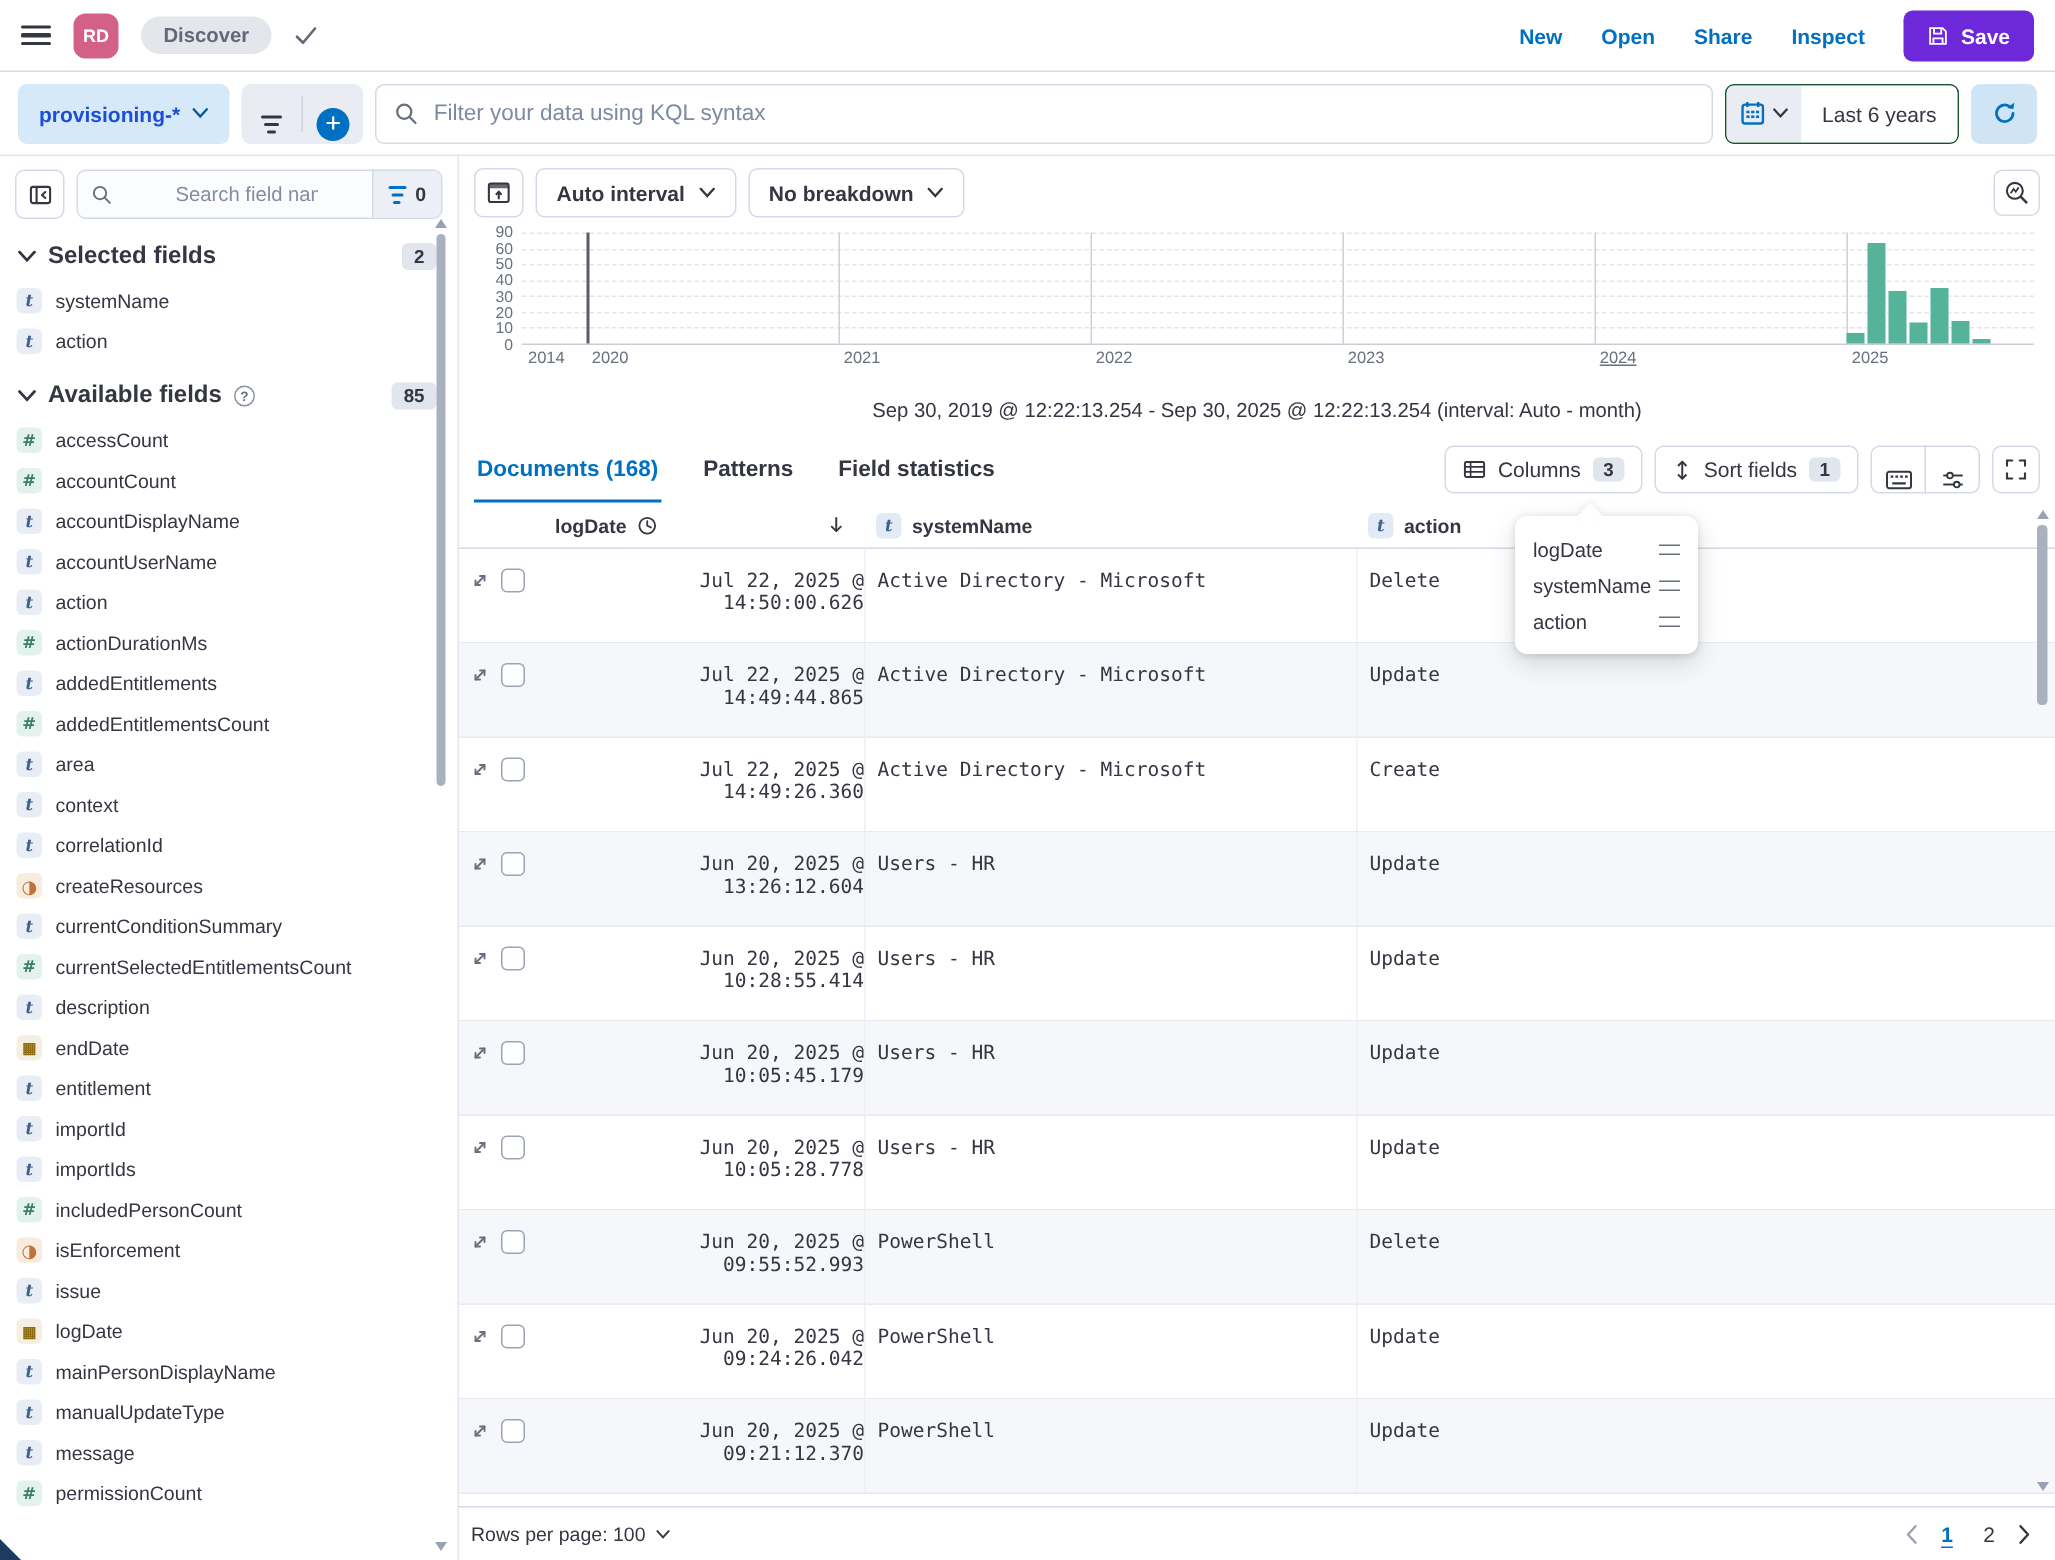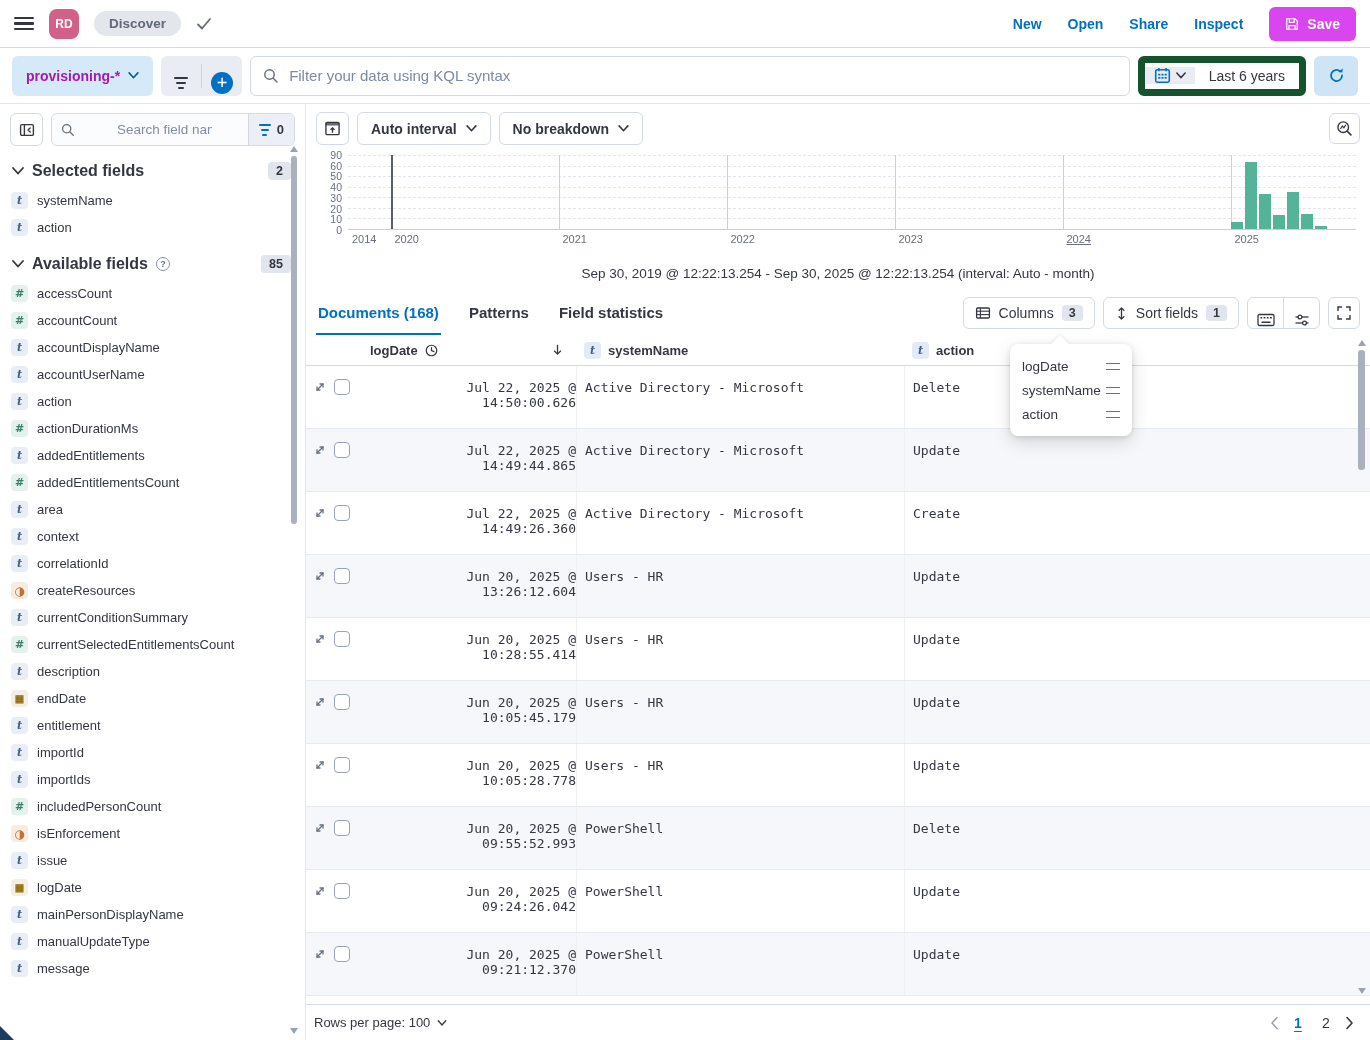--- a/index.html
+++ b/index.html
@@ -11,41 +11,41 @@
     border-bottom:1px solid #d3dae6; background:#fff; }
   .topbar-left { display:flex; align-items:center; gap:15px; }
   .hamburger { width:20px; height:14px; display:flex; flex-direction:column; justify-content:space-between; cursor:pointer; }
   .hamburger span { height:2.4px; background:#343741; border-radius:1px; }
   .avatar { width:30px; height:30px; border-radius:8px; background:#d36086; color:#fff;
     font-size:12px; font-weight:bold; display:flex; align-items:center; justify-content:center; }
   .crumb-chip { background:#e3e6eb; color:#62687a; font-size:13.5px; font-weight:600;
     padding:5px 15px; border-radius:13px; }
   .topbar-right { margin-left:auto; display:flex; align-items:center; gap:26px; }
   .nav-link { color:#0071c2; font-size:14px; font-weight:600; cursor:pointer; }
-  .save-btn { background:#d946ef; color:#fff; border:none; border-radius:6px; height:34px;
+  .save-btn { background:#6d28d9; color:#fff; border:none; border-radius:6px; height:34px;
     padding:0 16px; font-size:14px; font-weight:600; display:flex; align-items:center; gap:8px; cursor:pointer; }
 
   
   .querybar { height:56px; display:flex; align-items:center; gap:8px; padding:0 12px;
     border-bottom:1px solid #e3e6ec; background:#fff; }
-  .dataview-btn { background:#d6e9f9; color:#a21caf; font-weight:600; font-size:14px;
+  .dataview-btn { background:#d6e9f9; color:#1d4ed8; font-weight:600; font-size:14px;
     height:40px; border:none; border-radius:6px; padding:0 14px; display:flex; align-items:center; gap:8px; cursor:pointer; }
   .filter-group { height:40px; background:#e9edf3; border-radius:6px; display:flex; align-items:center; }
   .filter-group .cell { width:40px; height:40px; display:flex; align-items:center; justify-content:center; cursor:pointer; }
   .filter-group .divider { width:1px; height:24px; background:#cfd6e0; }
   .flines { display:flex; flex-direction:column; gap:3px; align-items:center; }
   .flines i { display:block; height:2px; background:#343741; border-radius:1px; }
   .flines i:nth-child(1){width:14px} .flines i:nth-child(2){width:10px} .flines i:nth-child(3){width:6px}
   .plus-circle { width:22px; height:22px; border-radius:50%; background:#0071c2; color:#fff;
     font-size:17px; line-height:20px; text-align:center; font-weight:500; }
   .kql { flex:1; height:40px; border:1px solid #d3dae6; border-radius:6px; background:#fff;
     display:flex; align-items:center; padding:0 12px; gap:10px; }
   .kql input { border:none; outline:none; flex:1; font-size:15px; color:#343741; background:transparent; font-family:inherit; }
   .kql input::placeholder { color:#7d8aa0; }
-  .datepicker { height:40px; border:7px solid #14532d; border-radius:6px; display:flex; overflow:hidden;align-items:center; }
+  .datepicker { height:40px; border:1px solid #14532d; border-radius:6px; display:flex; overflow:hidden; }
   .datepicker .cal-seg { background:#e9edf3; display:flex; align-items:center; gap:5px; padding:0 9px; cursor:pointer; }
   .datepicker .range-seg { background:#fff; display:flex; align-items:center; padding:0 14px;
     font-size:14px; color:#343741; cursor:pointer; }
   .refresh-btn { width:44px; height:40px; background:#cfe5f6; border:none; border-radius:6px;
     display:flex; align-items:center; justify-content:center; cursor:pointer; }
 
   
   .content { display:flex; height:936px; }
   .sidebar { width:306px; border-right:1px solid #e3e6ec; position:relative; overflow:hidden; flex:none; }
   .main { flex:1; position:relative; display:flex; flex-direction:column; overflow:hidden; }
@@ -454,20 +454,24 @@
         <div class="field-item">
           <span class="ficon ft-t"></span>
           <span class="fname">manualUpdateType</span>
         </div>
 
         <div class="field-item">
           <span class="ficon ft-t"></span>
           <span class="fname">message</span>
         </div>
 
+        <div class="field-item">
+          <span class="ficon ft-num"></span>
+          <span class="fname">permissionCount</span>
+        </div>
 
     </div>
 
     <div class="sb-scroll-thumb"></div>
     <div class="scroll-arrow sb-arrow-up"></div>
     <div class="scroll-arrow sb-arrow-down"></div>
   </aside>
 
   <main class="main">
 

